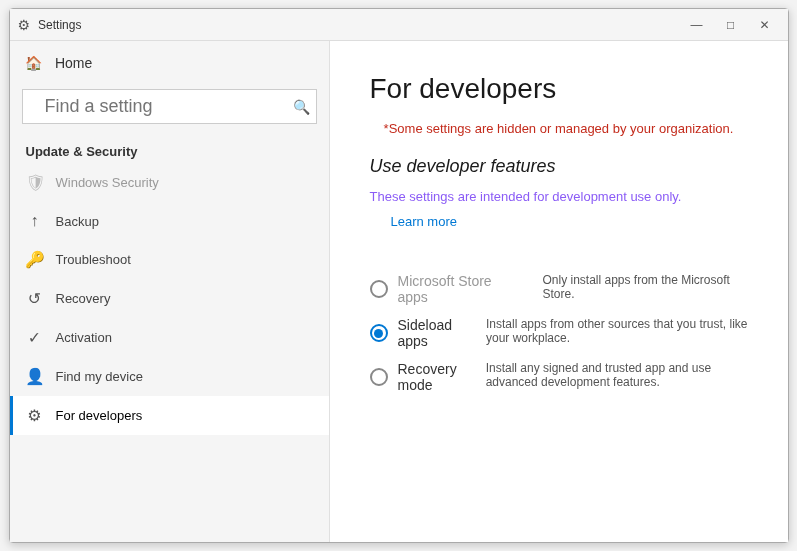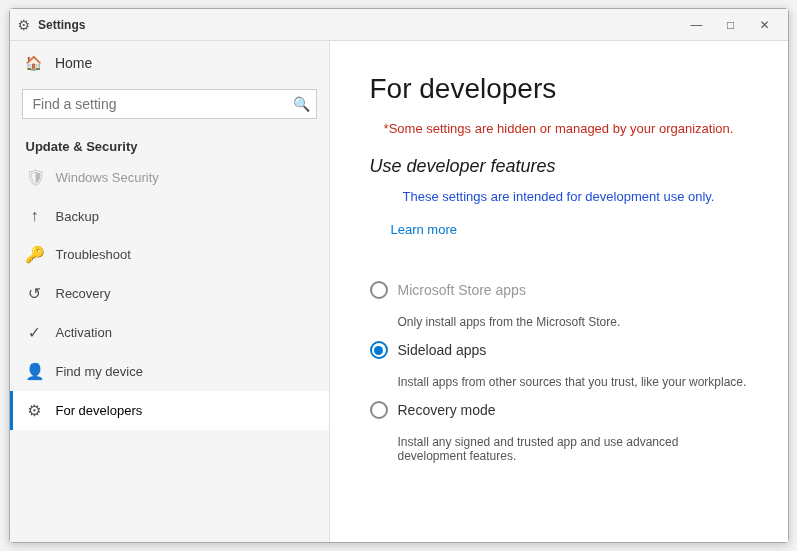--- a/index.html
+++ b/index.html
@@ -38,21 +38,20 @@
       align-items: center;
       gap: 8px;
     }
     .title-bar-icon {
       font-size: 14px;
       color: #555;
     }
     .title-bar-title {
       font-size: 12px;
       color: #333;
-      font-weight: bold;
     }
     .title-bar-controls {
       display: flex;
       gap: 4px;
     }
     .title-bar-btn {
       width: 30px;
       height: 22px;
       border: none;
       background: transparent;
@@ -87,24 +86,24 @@
       cursor: pointer;
       font-size: 14px;
       color: #333;
     }
     .sidebar-search {
       margin: 4px 12px 12px 12px;
       position: relative;
     }
     .sidebar-search input {
       width: 100%;
-      padding: 6px 32px 6px 10px;
+      padding: 6px 32px 6px 22px;
       border: 1px solid #ccc;
       background: #fff;
-      font-size: 14px;
+      font-size: 18px;
       color: #a21caf;
       outline: none;
     }
     .search-icon-btn {
       position: absolute;
       right: 6px;
       top: 50%;
       transform: translateY(-50%);
       background: none;
       border: none;
@@ -166,43 +165,42 @@
     }
     .section-title {
       font-size: 18px;
       font-weight: 400;
       color: #1a1a1a;
       margin-bottom: 12px;
       font-style: italic;
     }
     .section-desc {
       font-size: 13px;
-      color: #1d4ed8;
-      margin-bottom: 16px;
-      text-align: center;
+      color: #8b5cf6;
+      margin-bottom: 8px;
     }
     .learn-more-link {
       font-size: 13px;
       color: #0078d4;
       cursor: pointer;
       text-decoration: none;
       margin-bottom: 24px;
       display: inline-block;
       padding-left: 21px;
     }
     .radio-group {
       display: flex;
       flex-direction: column;
       gap: 12px;
       margin-top: 20px;
     }
     .radio-option {
       display: flex;
-      flex-direction: column;
-      gap: 16px;
+      flex-direction: row;
+      gap: 1px;
     }
     .radio-label-row {
       display: flex;
       align-items: center;
       gap: 10px;
     }
     .radio-circle {
       width: 18px;
       height: 18px;
       border-radius: 50%;

